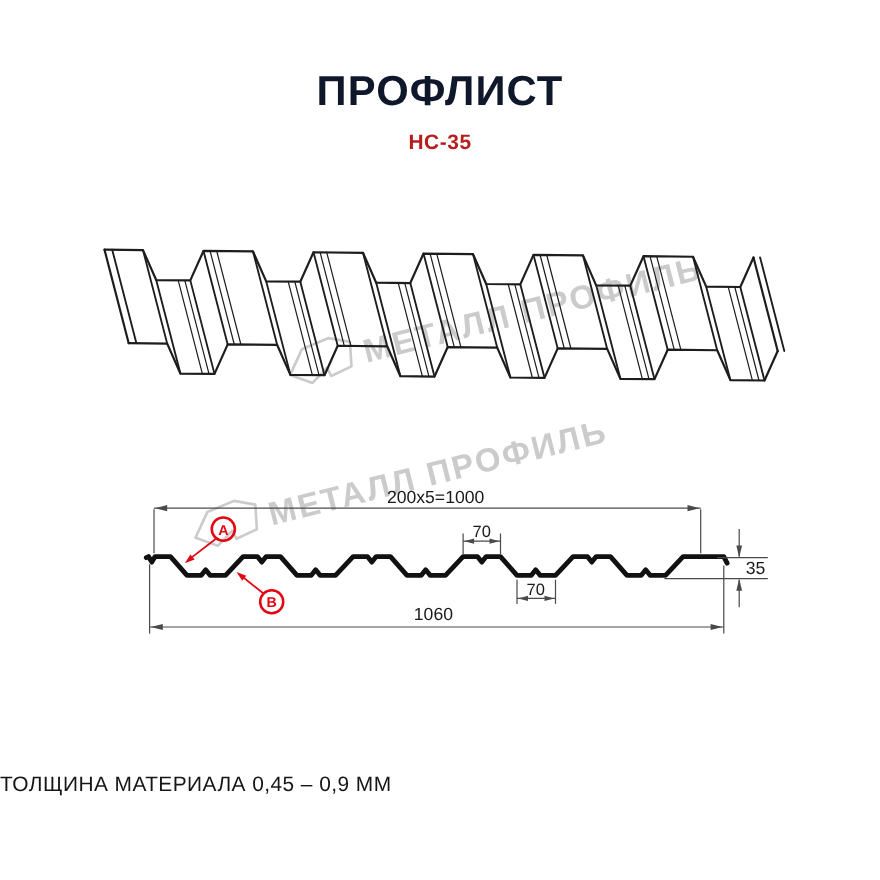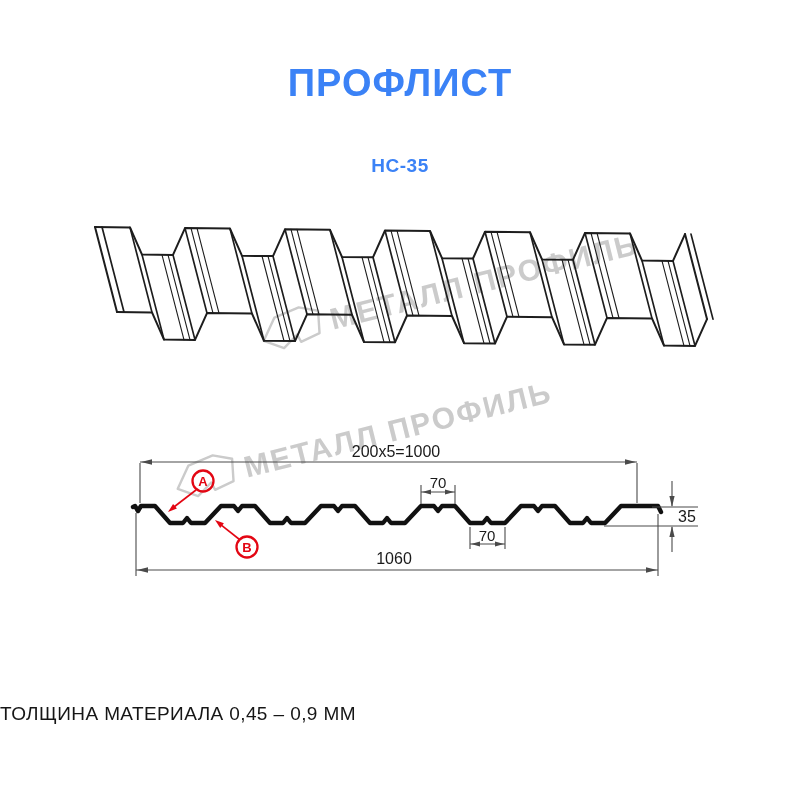--- a/index.html
+++ b/index.html
@@ -1,21 +1,21 @@
 <!DOCTYPE html>
 <html><head>
 <meta charset="utf-8">
 <style>
   html,body{margin:0;padding:0;background:#fff;}
   .page{position:relative;width:800px;height:800px;background:#ffffff;overflow:hidden;
         font-family:"Liberation Sans",sans-serif;}
   .title{position:absolute;top:64px;left:0;width:100%;text-align:center;
-         font-weight:800;font-size:38px;line-height:1;letter-spacing:1px;color:#3b82f6;}
+         font-weight:800;font-size:38px;line-height:1;letter-spacing:1px;color:#0f172a;}
   .subtitle{position:absolute;top:119px;left:0;width:100%;text-align:center;
-            font-weight:600;font-size:19px;letter-spacing:0.5px;color:#3b82f6;margin-top:36px;}
+            font-weight:600;font-size:19px;letter-spacing:0.5px;color:#b91c1c;}
   .footer{position:absolute;top:703px;left:0;width:100%;text-align:left;
           font-weight:500;font-size:19px;letter-spacing:0.4px;color:#161616;}
   svg.canvas{position:absolute;left:0;top:0;}
   .s3{stroke:#1d1d1d;fill:none;stroke-linejoin:round;stroke-linecap:round;}
   .edge{stroke-width:2;}
   .fold{stroke-width:1.7;}
   .groove{stroke-width:1.1;}
   .profile{stroke:#111;stroke-width:4.4;fill:none;stroke-linejoin:round;stroke-linecap:round;}
   .dl{stroke:#4a4a4a;stroke-width:1.1;fill:none;}
   .dar{fill:#4a4a4a;stroke:none;}

